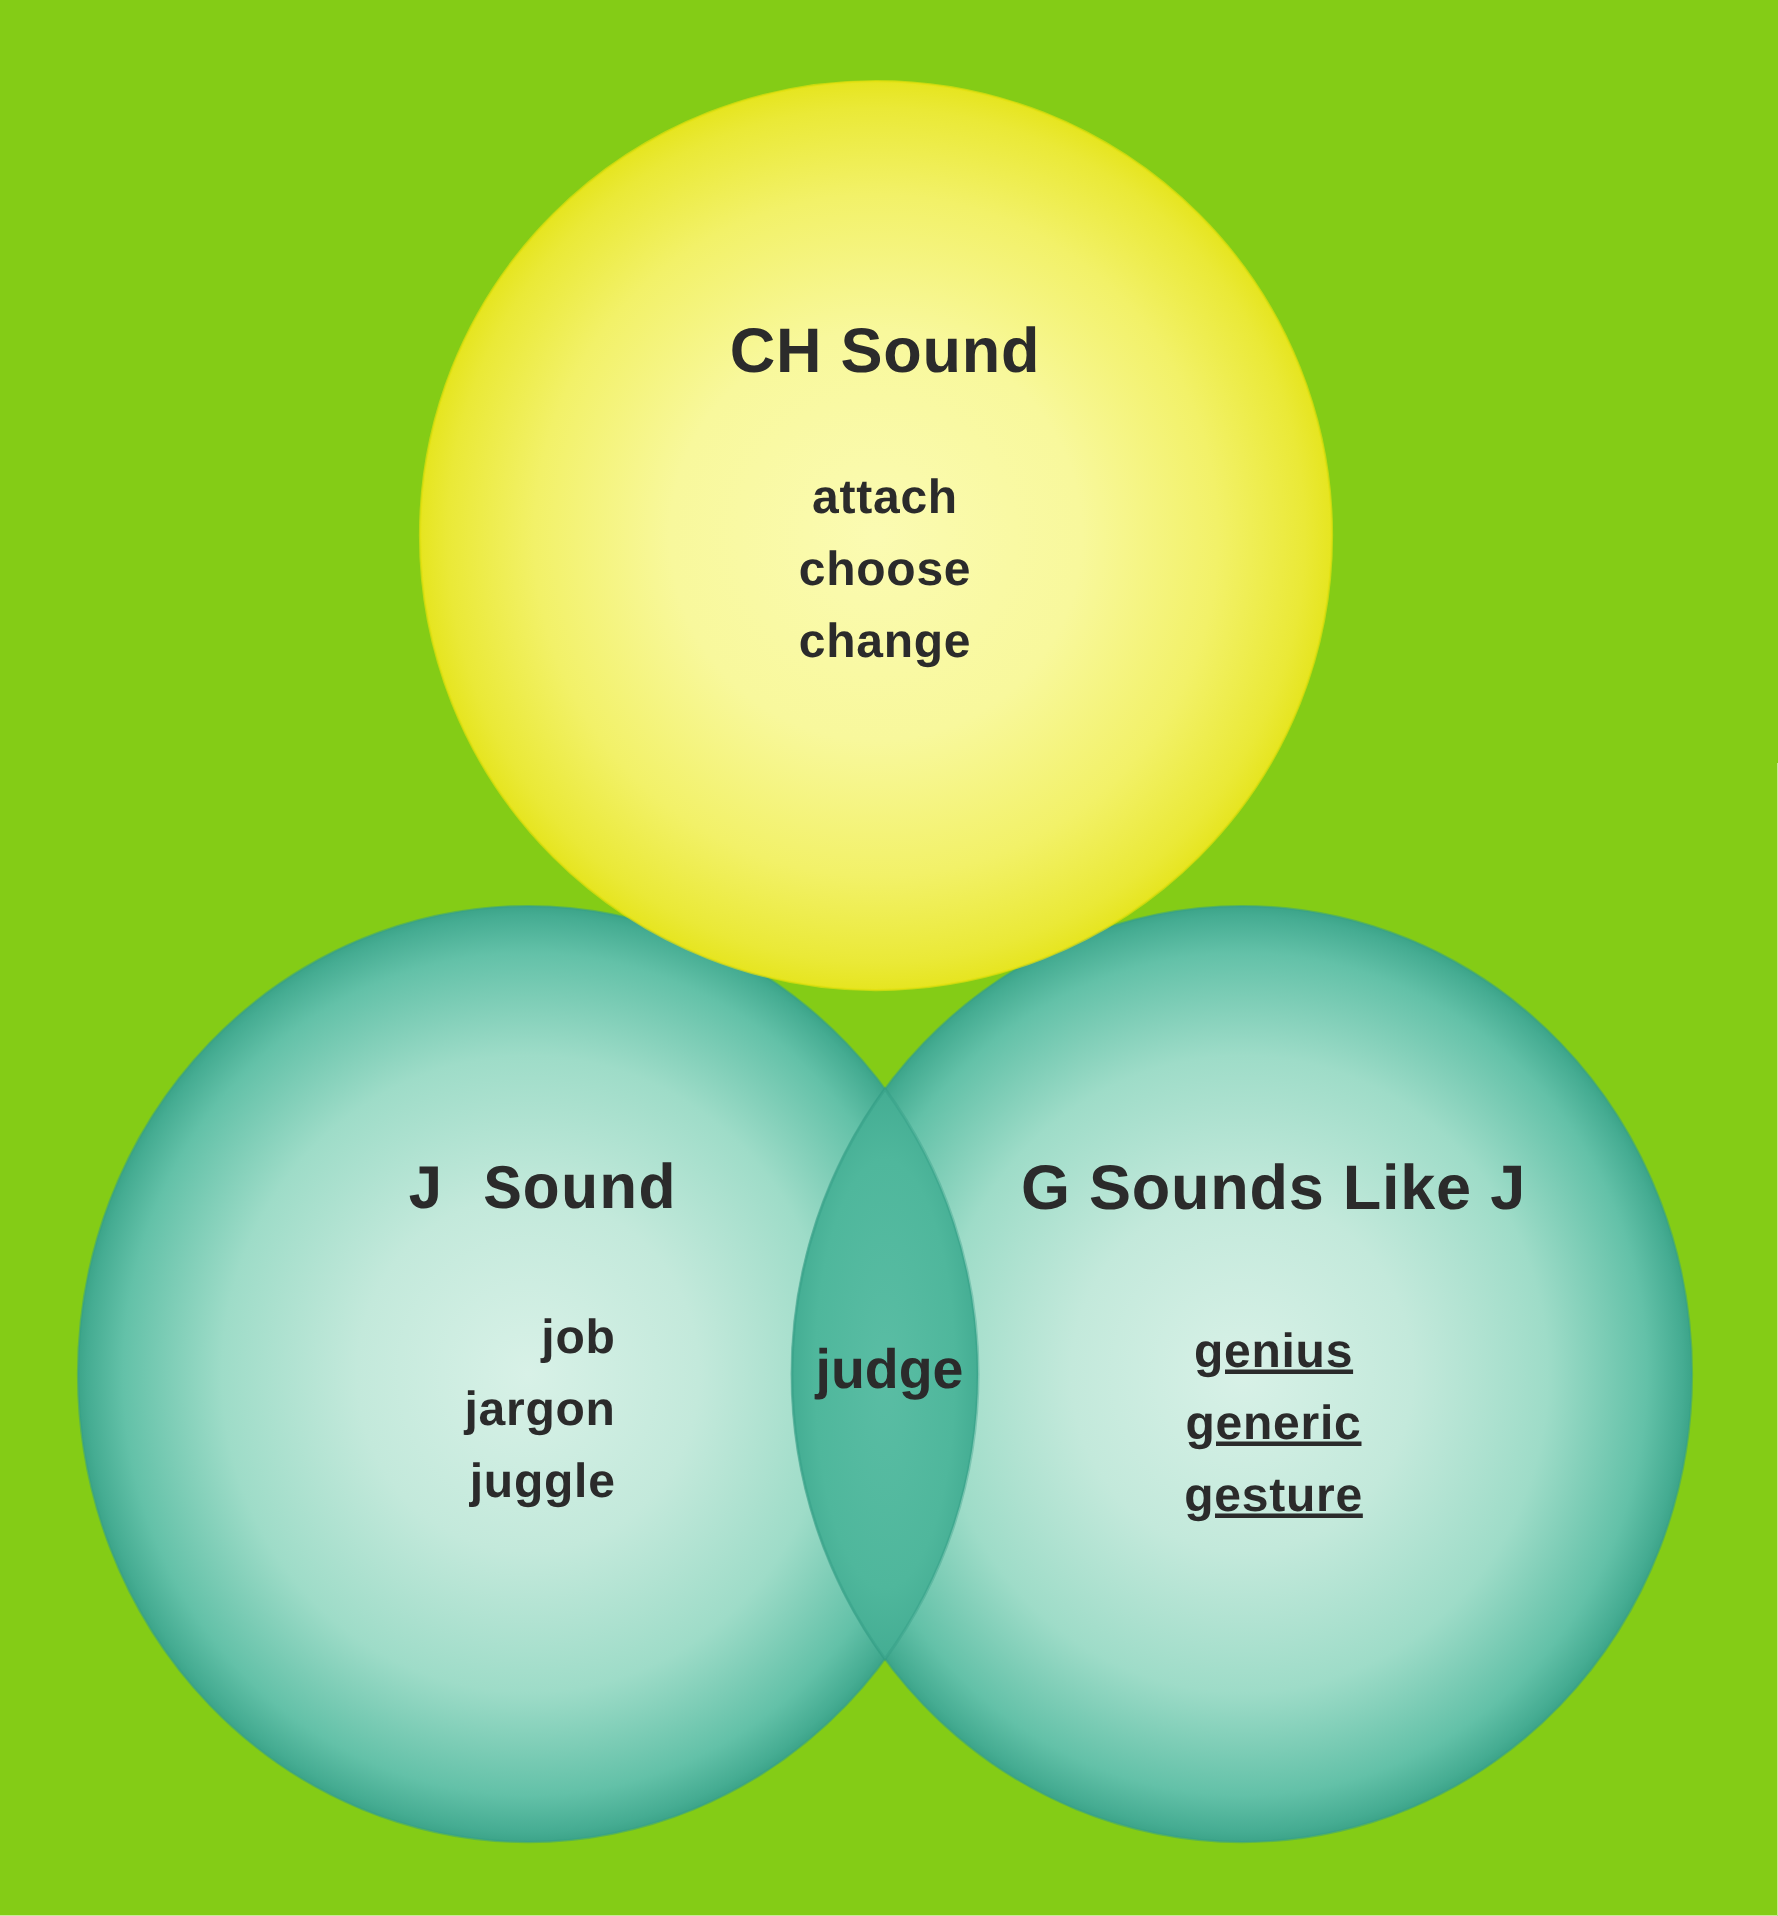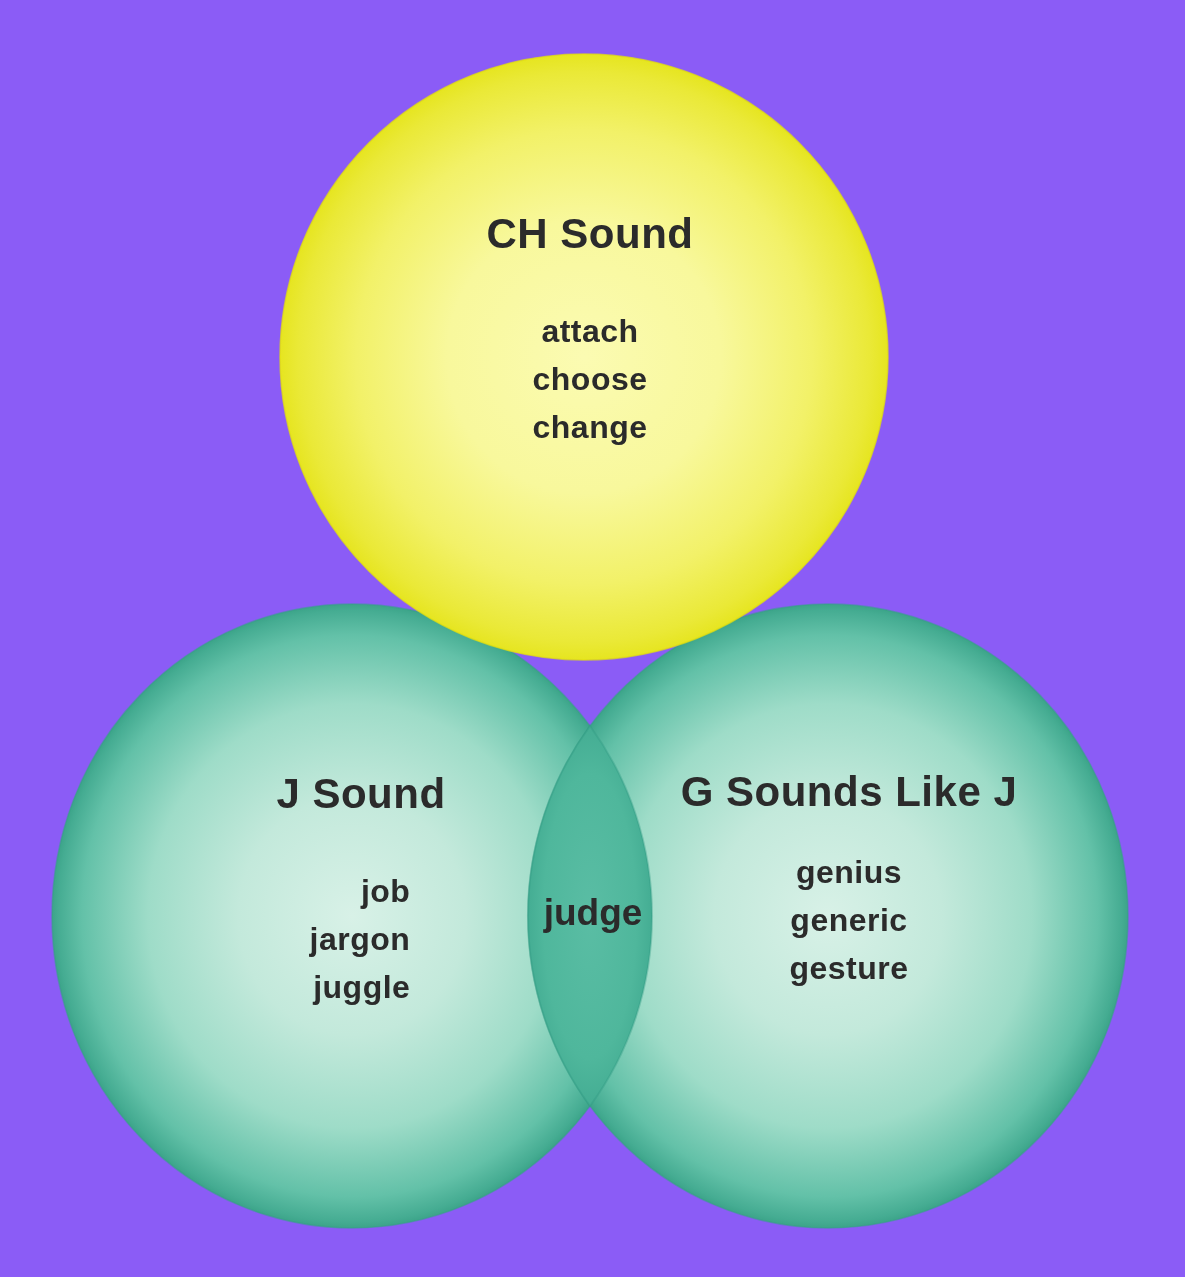--- a/index.html
+++ b/index.html
@@ -4,21 +4,21 @@
 <style>
   html, body {
     margin: 0;
     padding: 0;
     background: #ffffff;
   }
   .stage {
     position: relative;
     width: 1185px;
     height: 1277px;
-    background: #8b5cf6;
+    background: #84cc16;
     overflow: hidden;
     font-family: "Liberation Sans", sans-serif;
   }
   .venn-svg {
     position: absolute;
     left: 0;
     top: 0;
     display: block;
   }
   .txt {
@@ -35,24 +35,24 @@
     color: #2b2b2b;
     text-align: center;
     transform: translateX(-50%);
     font-weight: bold;
     font-size: 32px;
     line-height: 48px;
     letter-spacing: 0.5px;
   }
   .txt-ch-label   { left: 590px; top: 234px; }
   .words-ch       { left: 590px; top: 307px; }
-  .txt-j-label    { left: 361px; top: 794px; }
+  .txt-j-label    { left: 361px; top: 794px; font-family: Liberation Mono, monospace; }
   .words-j        { left: 360px; top: 867px; text-align: right; }
   .txt-g-label    { left: 849px; top: 792px; }
-  .words-g        { left: 849px; top: 848px; }
+  .words-g        { left: 849px; top: 876px; text-decoration: underline; }
   .txt-judge {
     left: 593px; top: 913px;
     font-weight: bold;
     font-size: 37px;
     letter-spacing: 0px;
   }
 </style>
 </head>
 <body>
 

